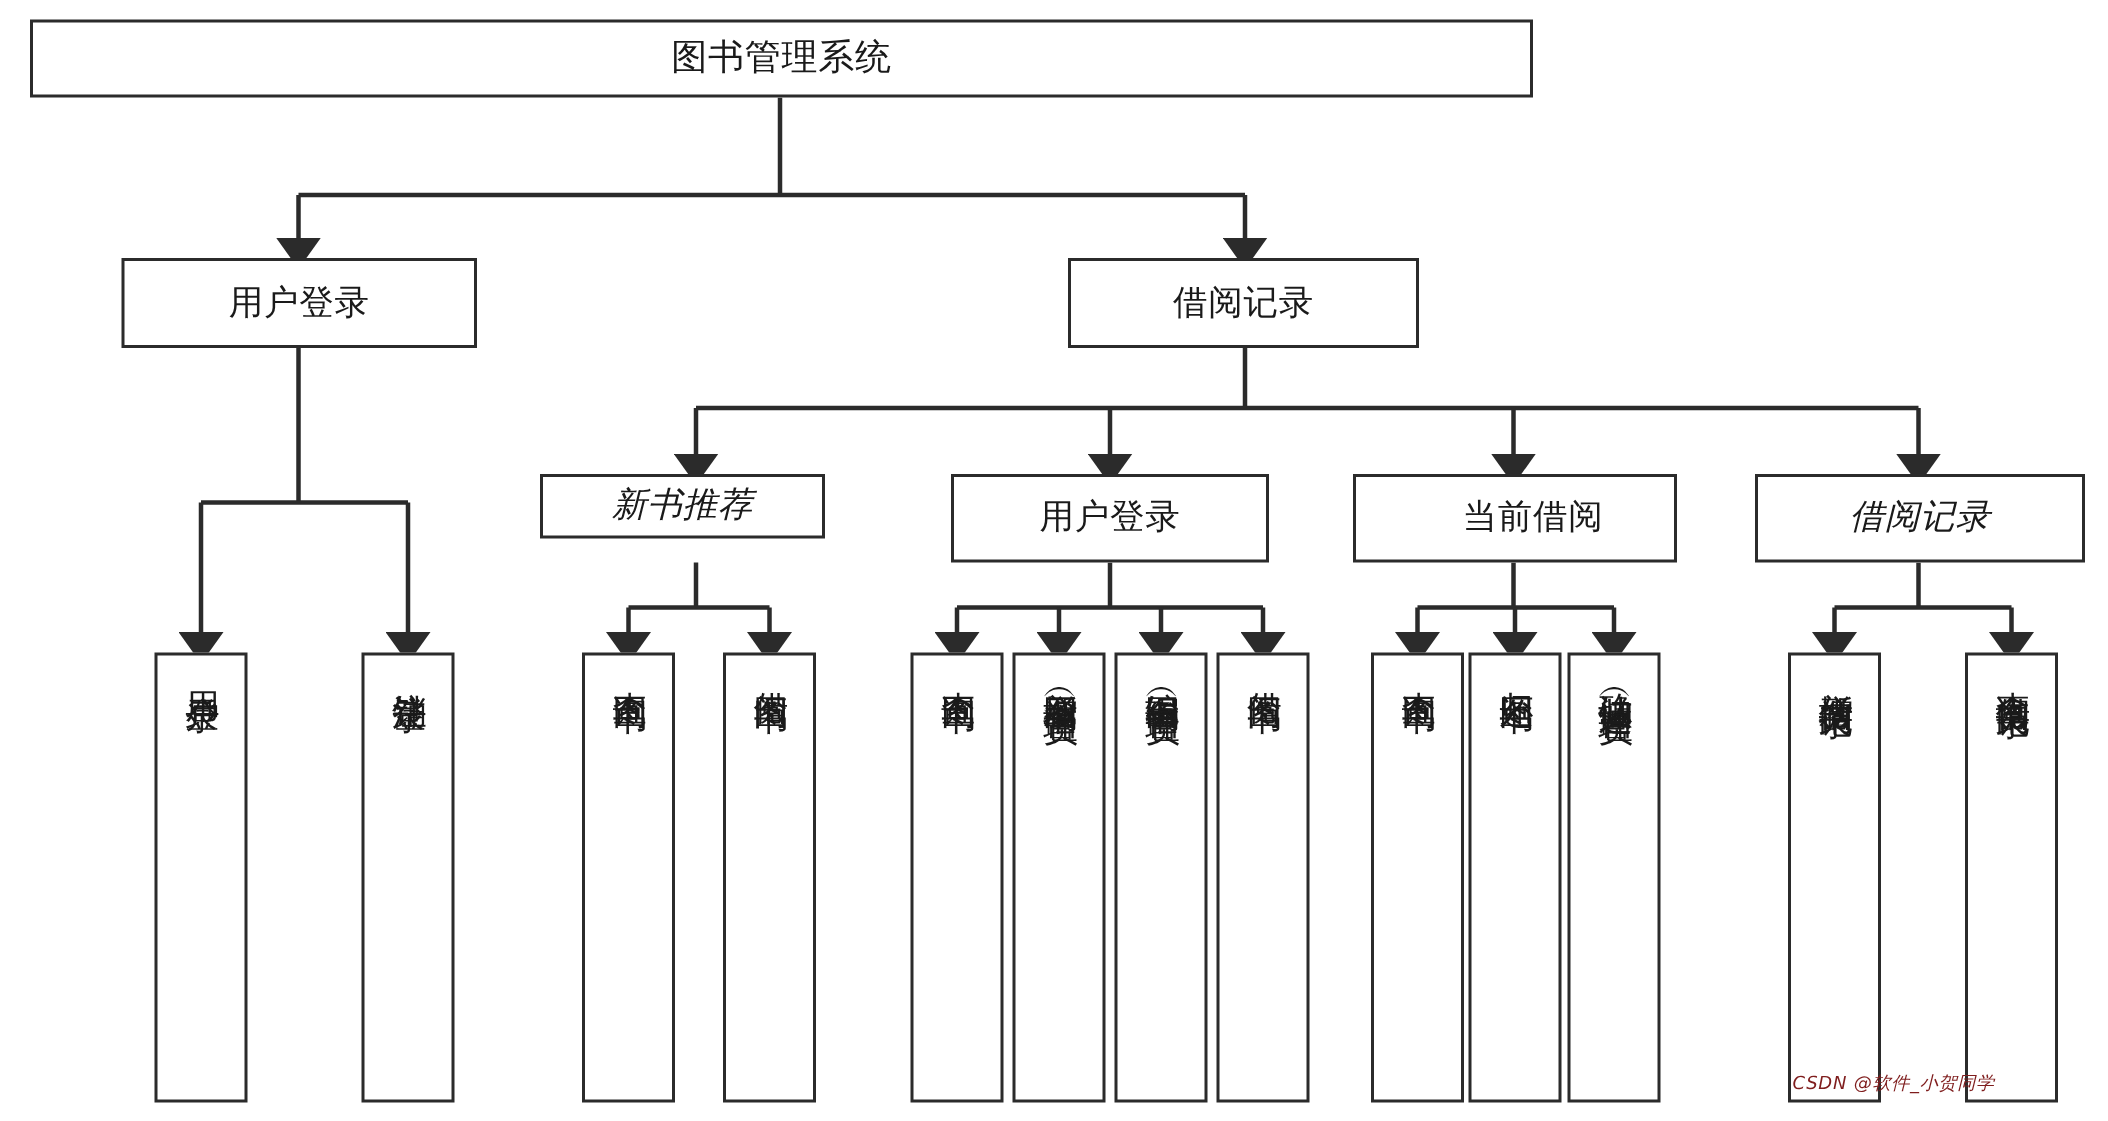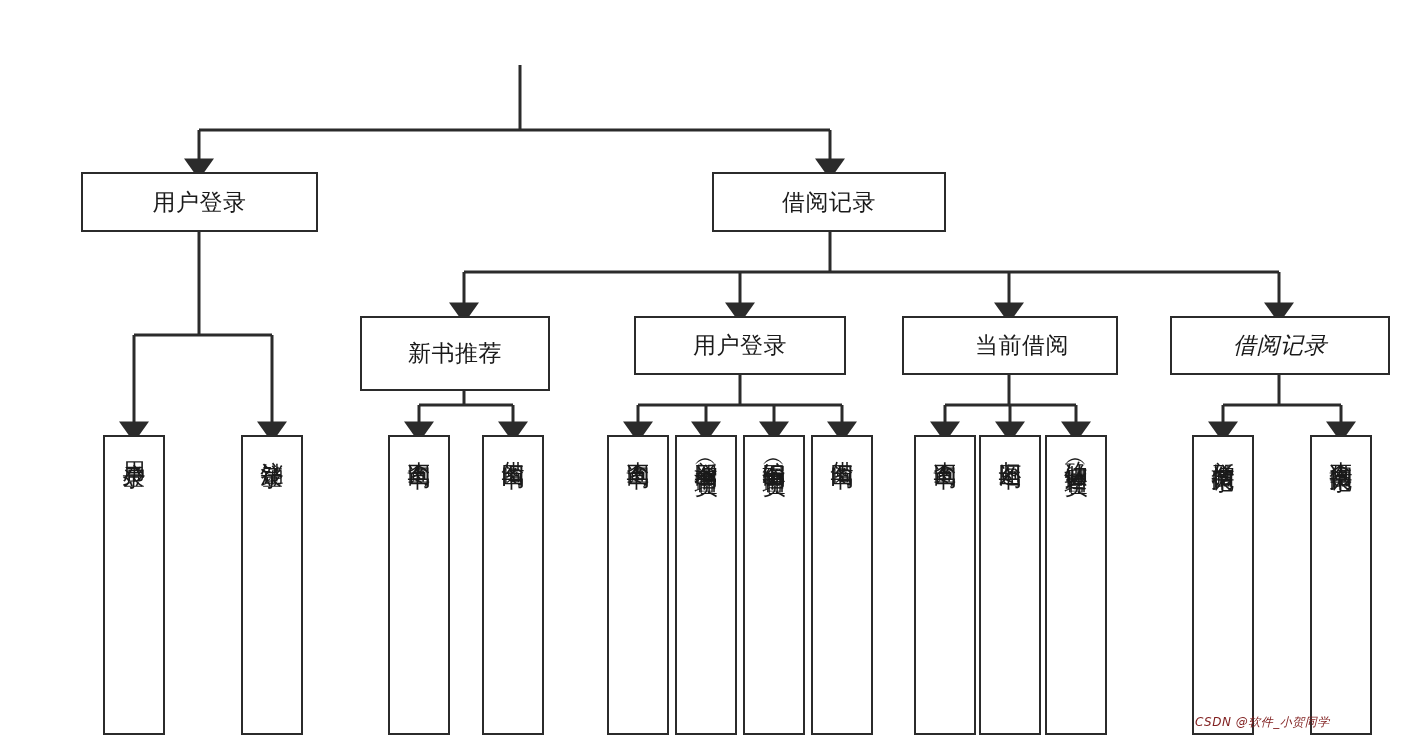--- a/index.html
+++ b/index.html
@@ -124,29 +124,32 @@
       <path d="M1010,405 L1010,431" marker-end="url(#arrow)"></path>
       <path d="M1076,405 L1076,431" marker-end="url(#arrow)"></path>
 
       <path d="M1279,375 L1279,405"></path>
       <path d="M1223,405 L1341,405"></path>
       <path d="M1223,405 L1223,431" marker-end="url(#arrow)"></path>
       <path d="M1341,405 L1341,431" marker-end="url(#arrow)"></path>
     </g>
   </svg>
 
+  <div class="node horiz root" style="left:20px; top:13px; width:1002px; height:52px;">
+    <span class="node-label">图书管理系统</span>
+  </div>
 
   <div class="node horiz" style="left:81px; top:172px; width:237px; height:60px;">
     <span class="node-label">用户登录</span>
   </div>
   <div class="node horiz" style="left:712px; top:172px; width:234px; height:60px;">
     <span class="node-label">借阅记录</span>
   </div>
 
-  <div class="node horiz" style="left:360px; top:316px; width:190px; height:75px;">
+  <div class="node horiz" style="left:360px; top:316px; width:190px; height:43px;font-style:italic;">
     <span class="node-label">新书推荐</span>
   </div>
   <div class="node horiz" style="left:634px; top:316px; width:212px; height:59px;">
     <span class="node-label">用户登录</span>
   </div>
   <div class="node horiz" style="left:902px; top:316px; width:216px; height:59px;padding-left:24px;">
     <span class="node-label">当前借阅</span>
   </div>
   <div class="node horiz" style="left:1170px; top:316px; width:220px; height:59px;font-style:italic;">
     <span class="node-label">借阅记录</span>

